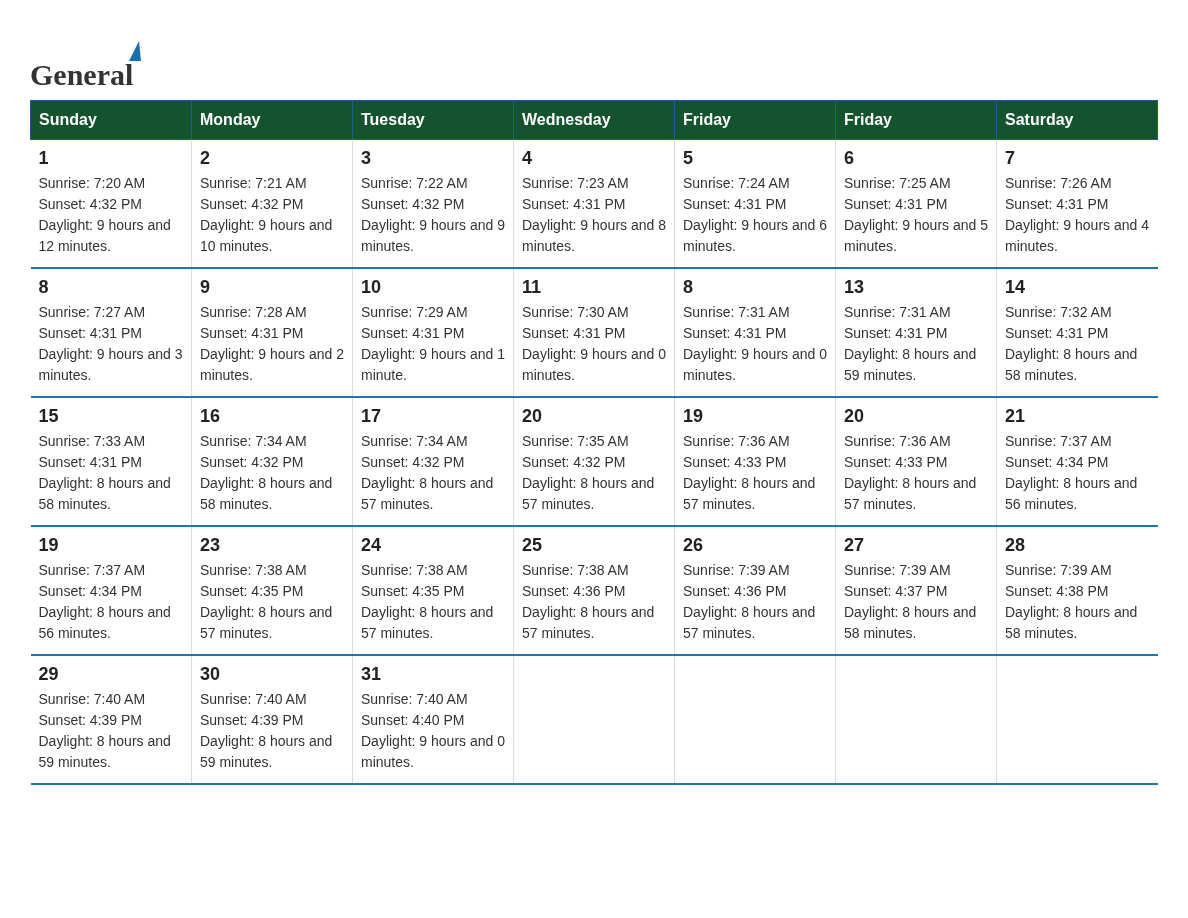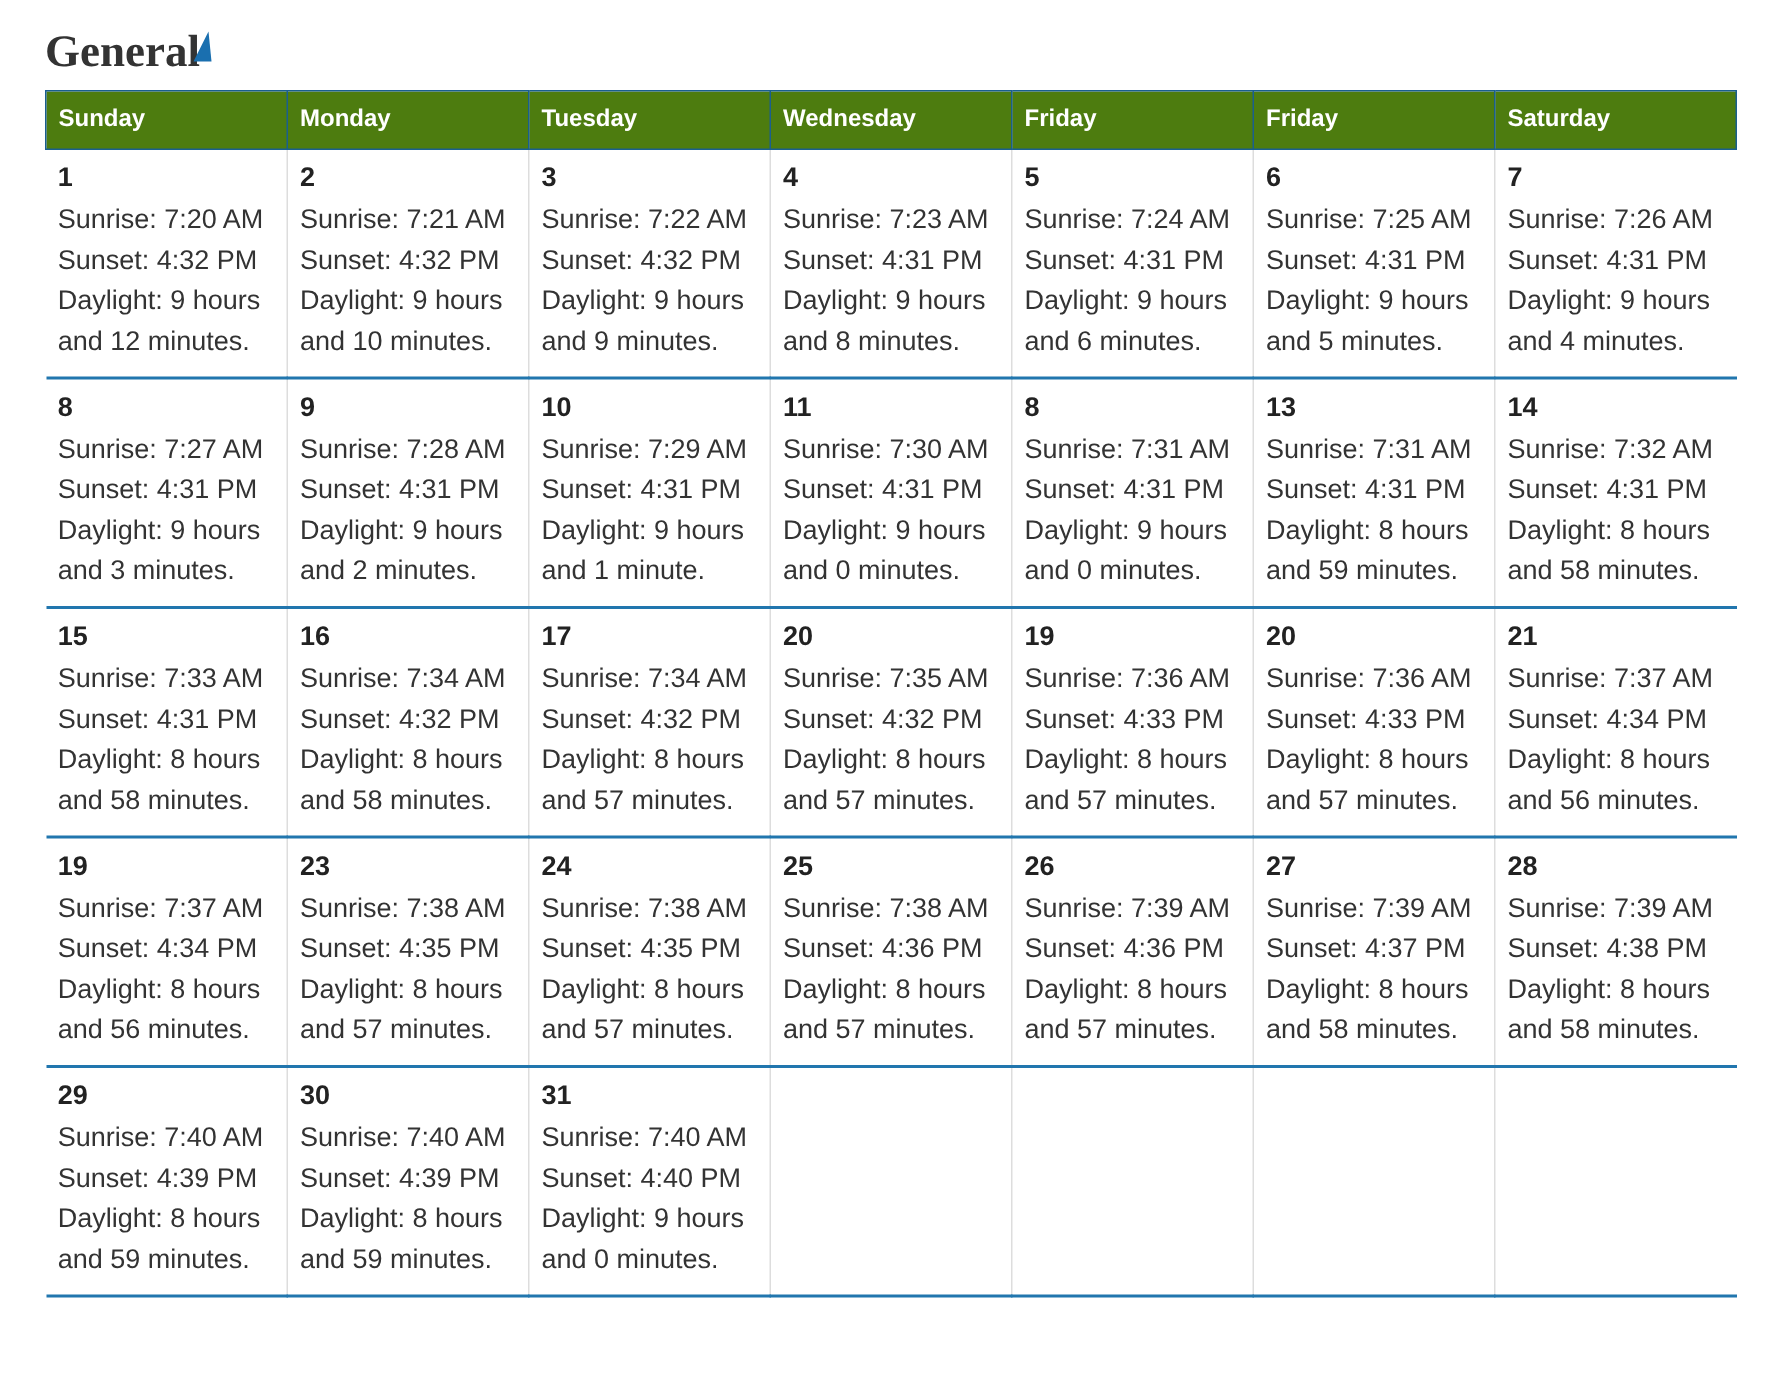--- a/index.html
+++ b/index.html
@@ -29,21 +29,21 @@
       font-size: 20px;
       color: #444;
       margin-top: 4px;
     }
     .calendar {
       width: 100%;
       border-collapse: collapse;
       margin-top: 10px;
     }
     .calendar thead tr {
-      background-color: #4d7c0f;
+      background-color: #14532d;
     }
     .calendar thead th {
       color: white;
       font-size: 16px;
       font-weight: bold;
       padding: 10px 8px;
       text-align: left;
       border: 1px solid #1a5f8e;
     }
     .calendar tbody tr {
@@ -62,21 +62,21 @@
       border-right: none;
     }
     .day-number {
       font-size: 18px;
       font-weight: bold;
       color: #222;
       display: block;
       margin-bottom: 4px;
     }
     .day-info {
-      font-size: 18px;
+      font-size: 14px;
       color: #333;
       line-height: 1.5;
     }
     .empty-cell {
       background: #fff;
     }
     
     .logo-wrapper {
       display: flex;
       align-items: center;
@@ -96,20 +96,21 @@
       display: flex;
       flex-direction: column;
       line-height: 1;
     }
     .logo-general {
       font-size: 30px;
       font-weight: bold;
       color: #333;
       font-family: Georgia, serif;
       letter-spacing: 0px;
+      margin-top: 40px;
     }
     .logo-blue-line {
       color: #1a6faf;
       font-size: 22px;
       font-weight: bold;
       font-family: Georgia, serif;
     }
   </style>
 </head>
 <body>

